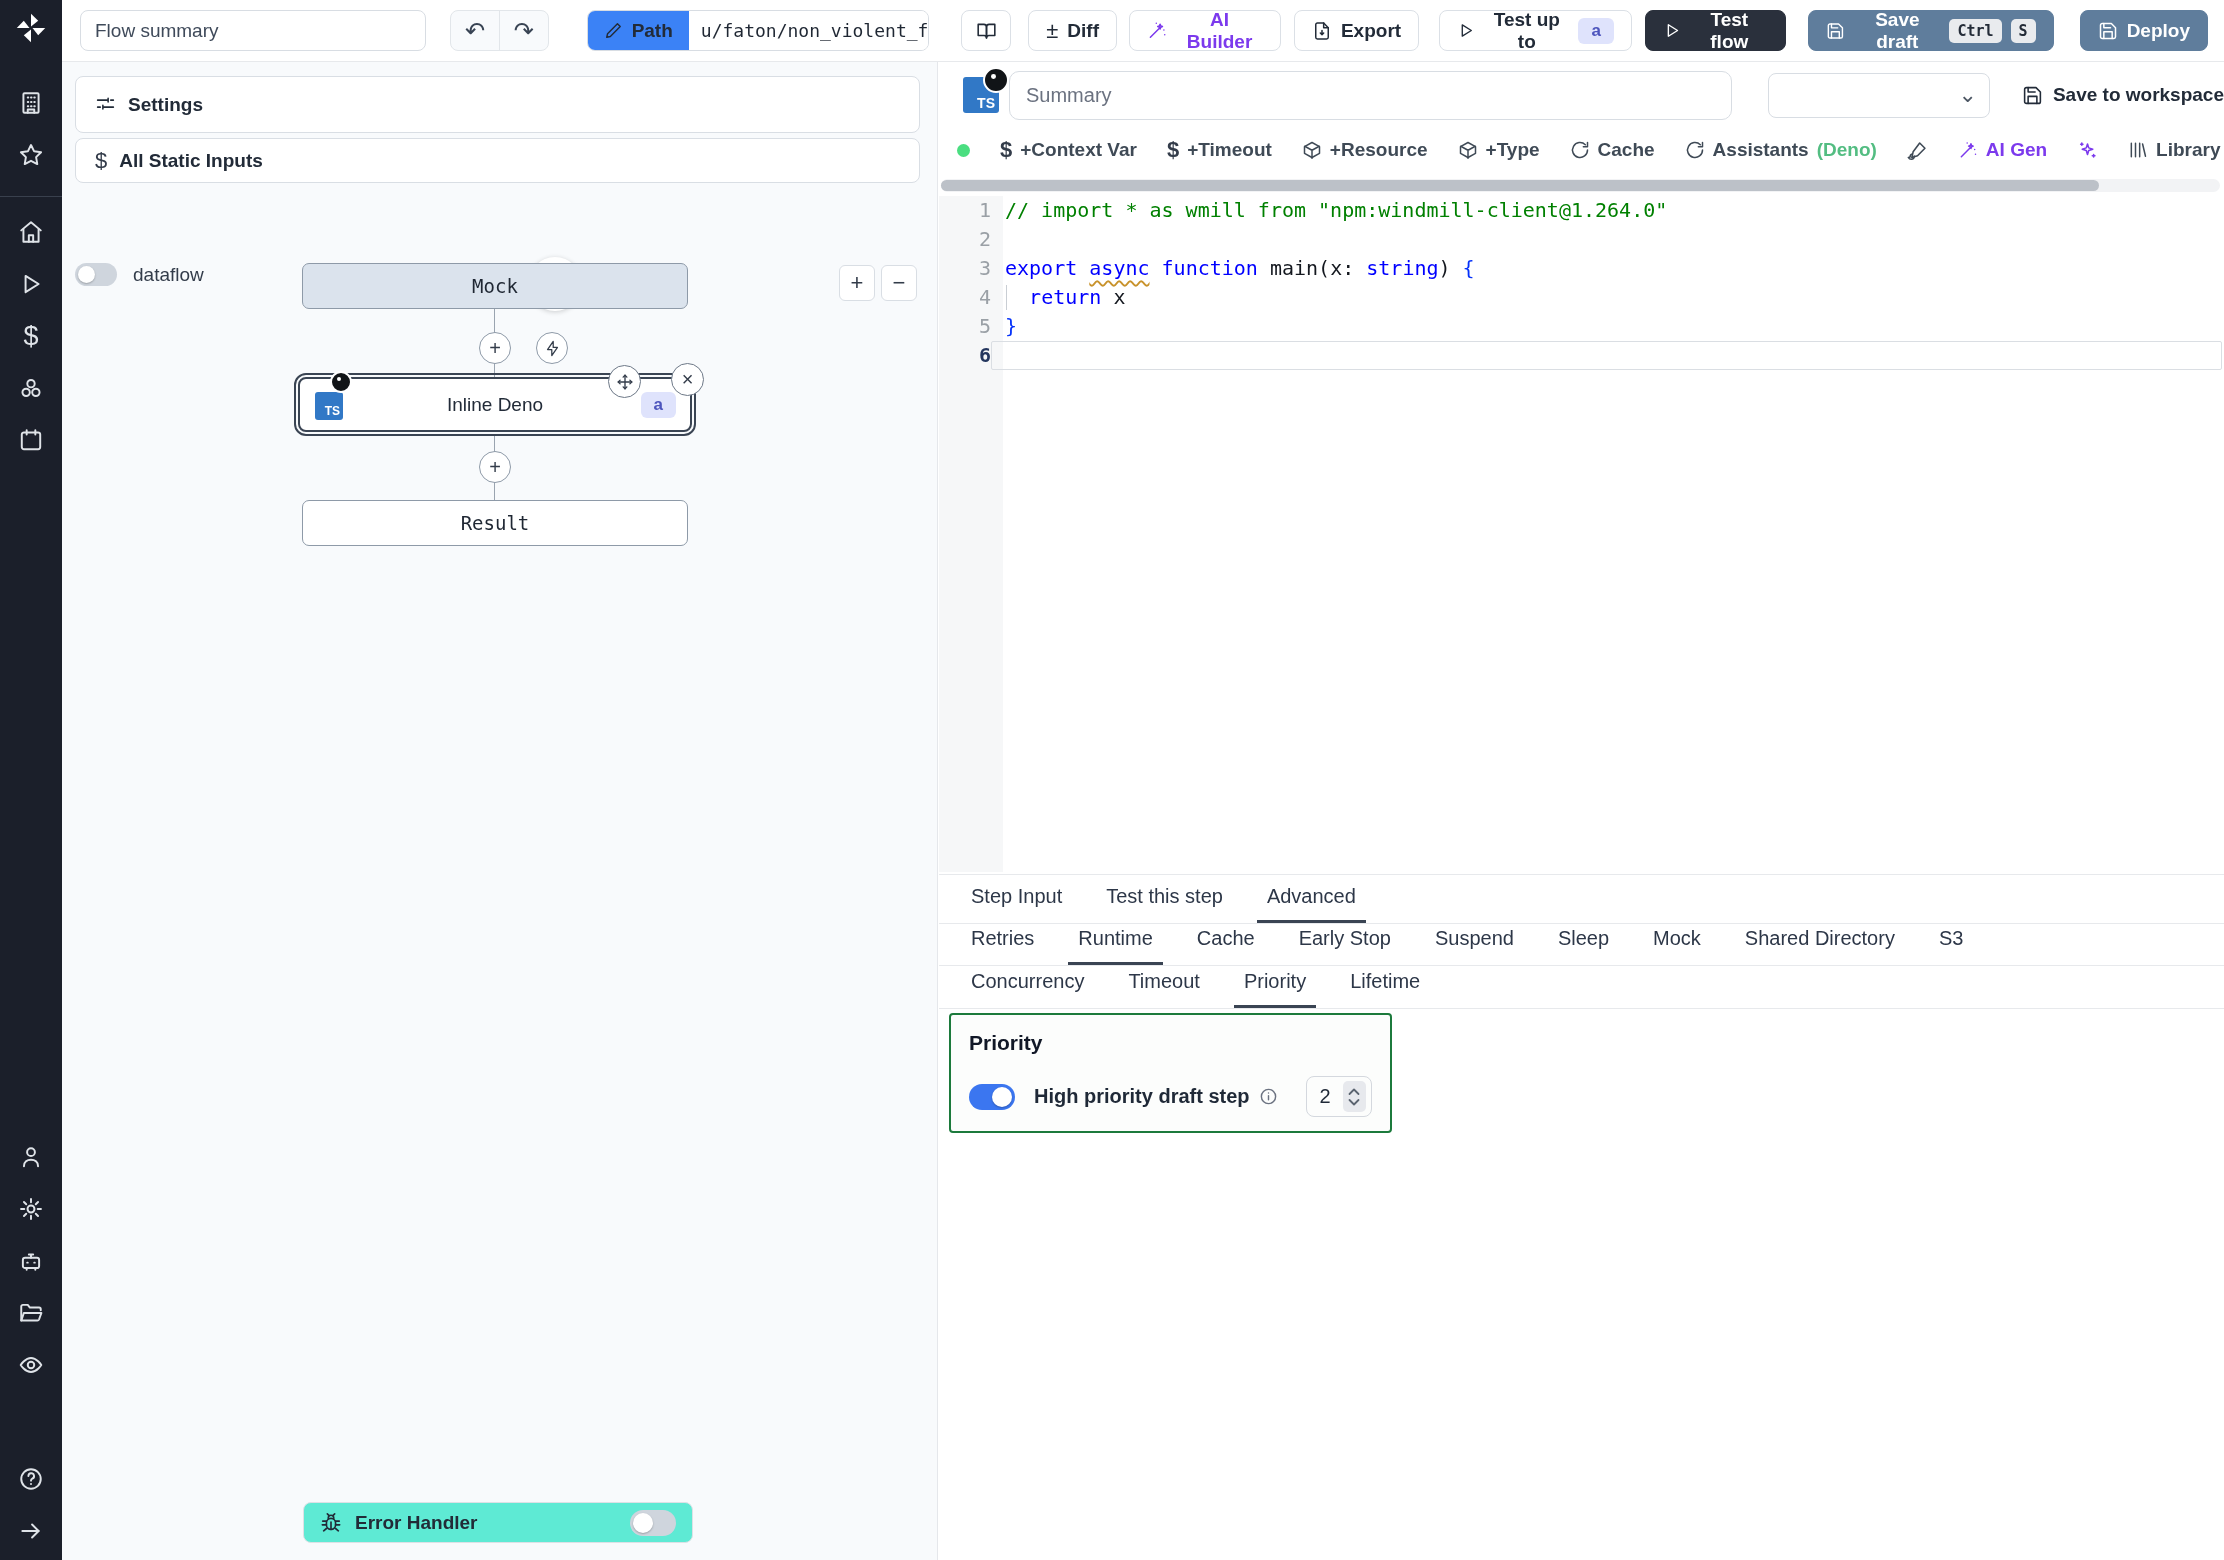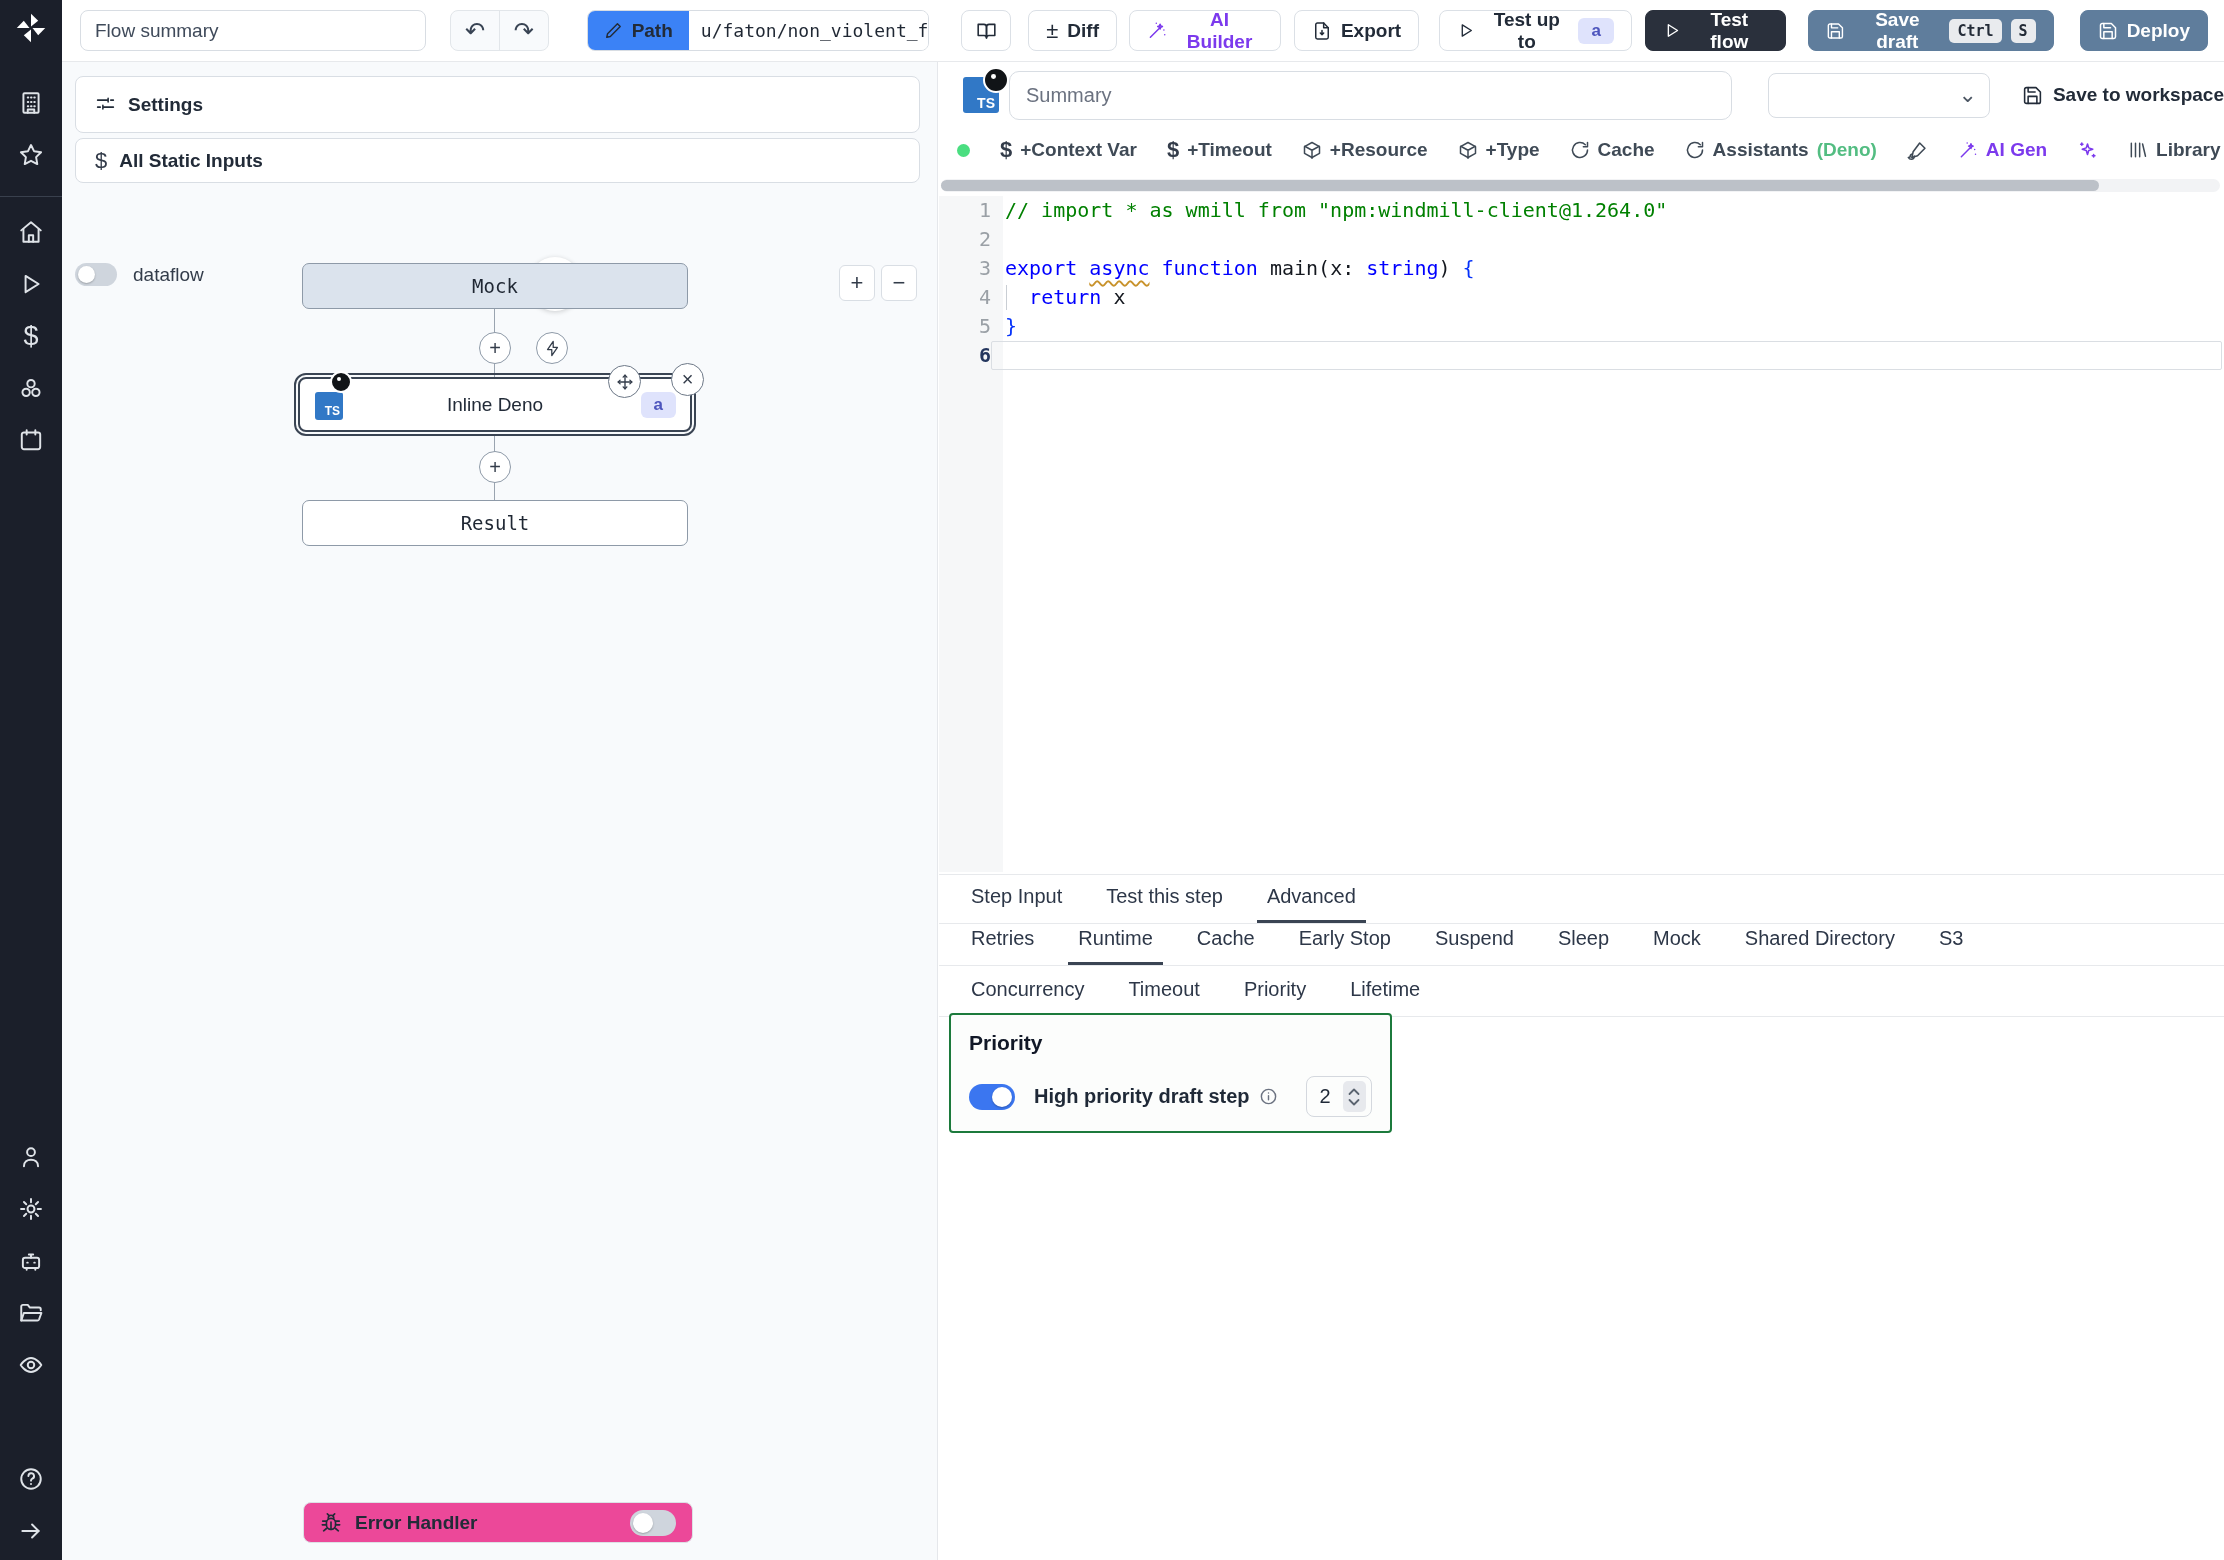--- a/index.html
+++ b/index.html
@@ -101,21 +101,21 @@
 
   .ts-badge { background:#3178c6; color:#fff; font-weight:700; border-radius:3px;
     display:flex; align-items:flex-end; justify-content:flex-end; font-family:"Liberation Sans",sans-serif; }
   .deno-circ { position:absolute; background:#111417; border-radius:50%; border:2px solid #fff; }
   .deno-circ::after { content:""; position:absolute; left:28%; top:22%; width:22%; height:22%;
     background:#fff; border-radius:50%; }
   .step-langicon { position:absolute; left:15px; top:13px; width:28px; height:28px; font-size:12px; padding:2px 3px; }
   .step-deno { left:30px; top:-8px; width:22px; height:22px; }
   .step-badge { position:absolute; right:14px; top:13px; }
 
-  .error-card { position:absolute; left:241px; top:1440px; width:390px; height:41px; background:#ec4899;
+  .error-card { position:absolute; left:241px; top:1440px; width:390px; height:41px; background:#5eead4;
     border:1px solid #dde1e6; border-radius:8px; display:flex; align-items:center; gap:13px; padding:0 16px;
     font-weight:700; font-size:19px; color:#222b38; }
   .error-card .toggle { margin-left:auto; }
   .t-md { width:46px; height:26px; } .t-md .knob { width:20px; height:20px; }
 
   
   .editor { position:absolute; left:939px; top:62px; right:0; bottom:0; background:#fff; overflow:hidden; }
   .ed-head { position:absolute; left:0; top:0; right:0; height:66px; display:flex; align-items:center; padding-left:24px; }
   .ed-langicon { position:relative; width:36px; height:36px; font-size:14px; padding:2px 4px; }
   .ed-deno { left:20px; top:-10px; width:26px; height:26px; }
@@ -149,21 +149,21 @@
   .code-line.active .lc { border:1px solid #dadee3; border-radius:2px; margin-right:2px; }
   .cmt { color:#008000; } .kw { color:#0000ff; } .pl { color:#14181f; } .br { color:#0431fa; }
   .sq { text-decoration:underline wavy #c8922a 1.5px; text-underline-offset:5px; }
   .guide { position:absolute; left:15px; top:2px; bottom:2px; width:1px; background:#c9ced4; }
 
   
   .tabrow { position:absolute; left:0; right:0; display:flex; align-items:flex-end; padding-left:22px;
     border-bottom:1px solid #e7e9ec; background:#fff; }
   .tabrow1 { top:812px; height:50px; border-top:1px solid #e7e9ec; }
   .tabrow2 { top:862px; height:42px; }
-  .tabrow3 { top:904px; height:43px;margin-top:8px; }
+  .tabrow3 { top:904px; height:43px; }
   .tab { font-size:20px; color:#2d3748; padding:0 10px 12px; margin-right:24px; cursor:pointer;
     border-bottom:3px solid transparent; white-space:nowrap; background:none; border-top:none; border-left:none; border-right:none;
     font-family:"Liberation Sans",sans-serif; }
   .tab.active { border-bottom-color:#3a4453; font-weight:400; }
 
   
   .priority { position:absolute; left:10px; top:951px; width:443px; height:120px; background:#fcfdfc;
     border:2px solid #1c7a3c; border-radius:4px; padding:16px 18px; }
   .priority h3 { font-size:21px; font-weight:800; color:#111827; }
   .prio-row { display:flex; align-items:center; margin-top:21px; }

